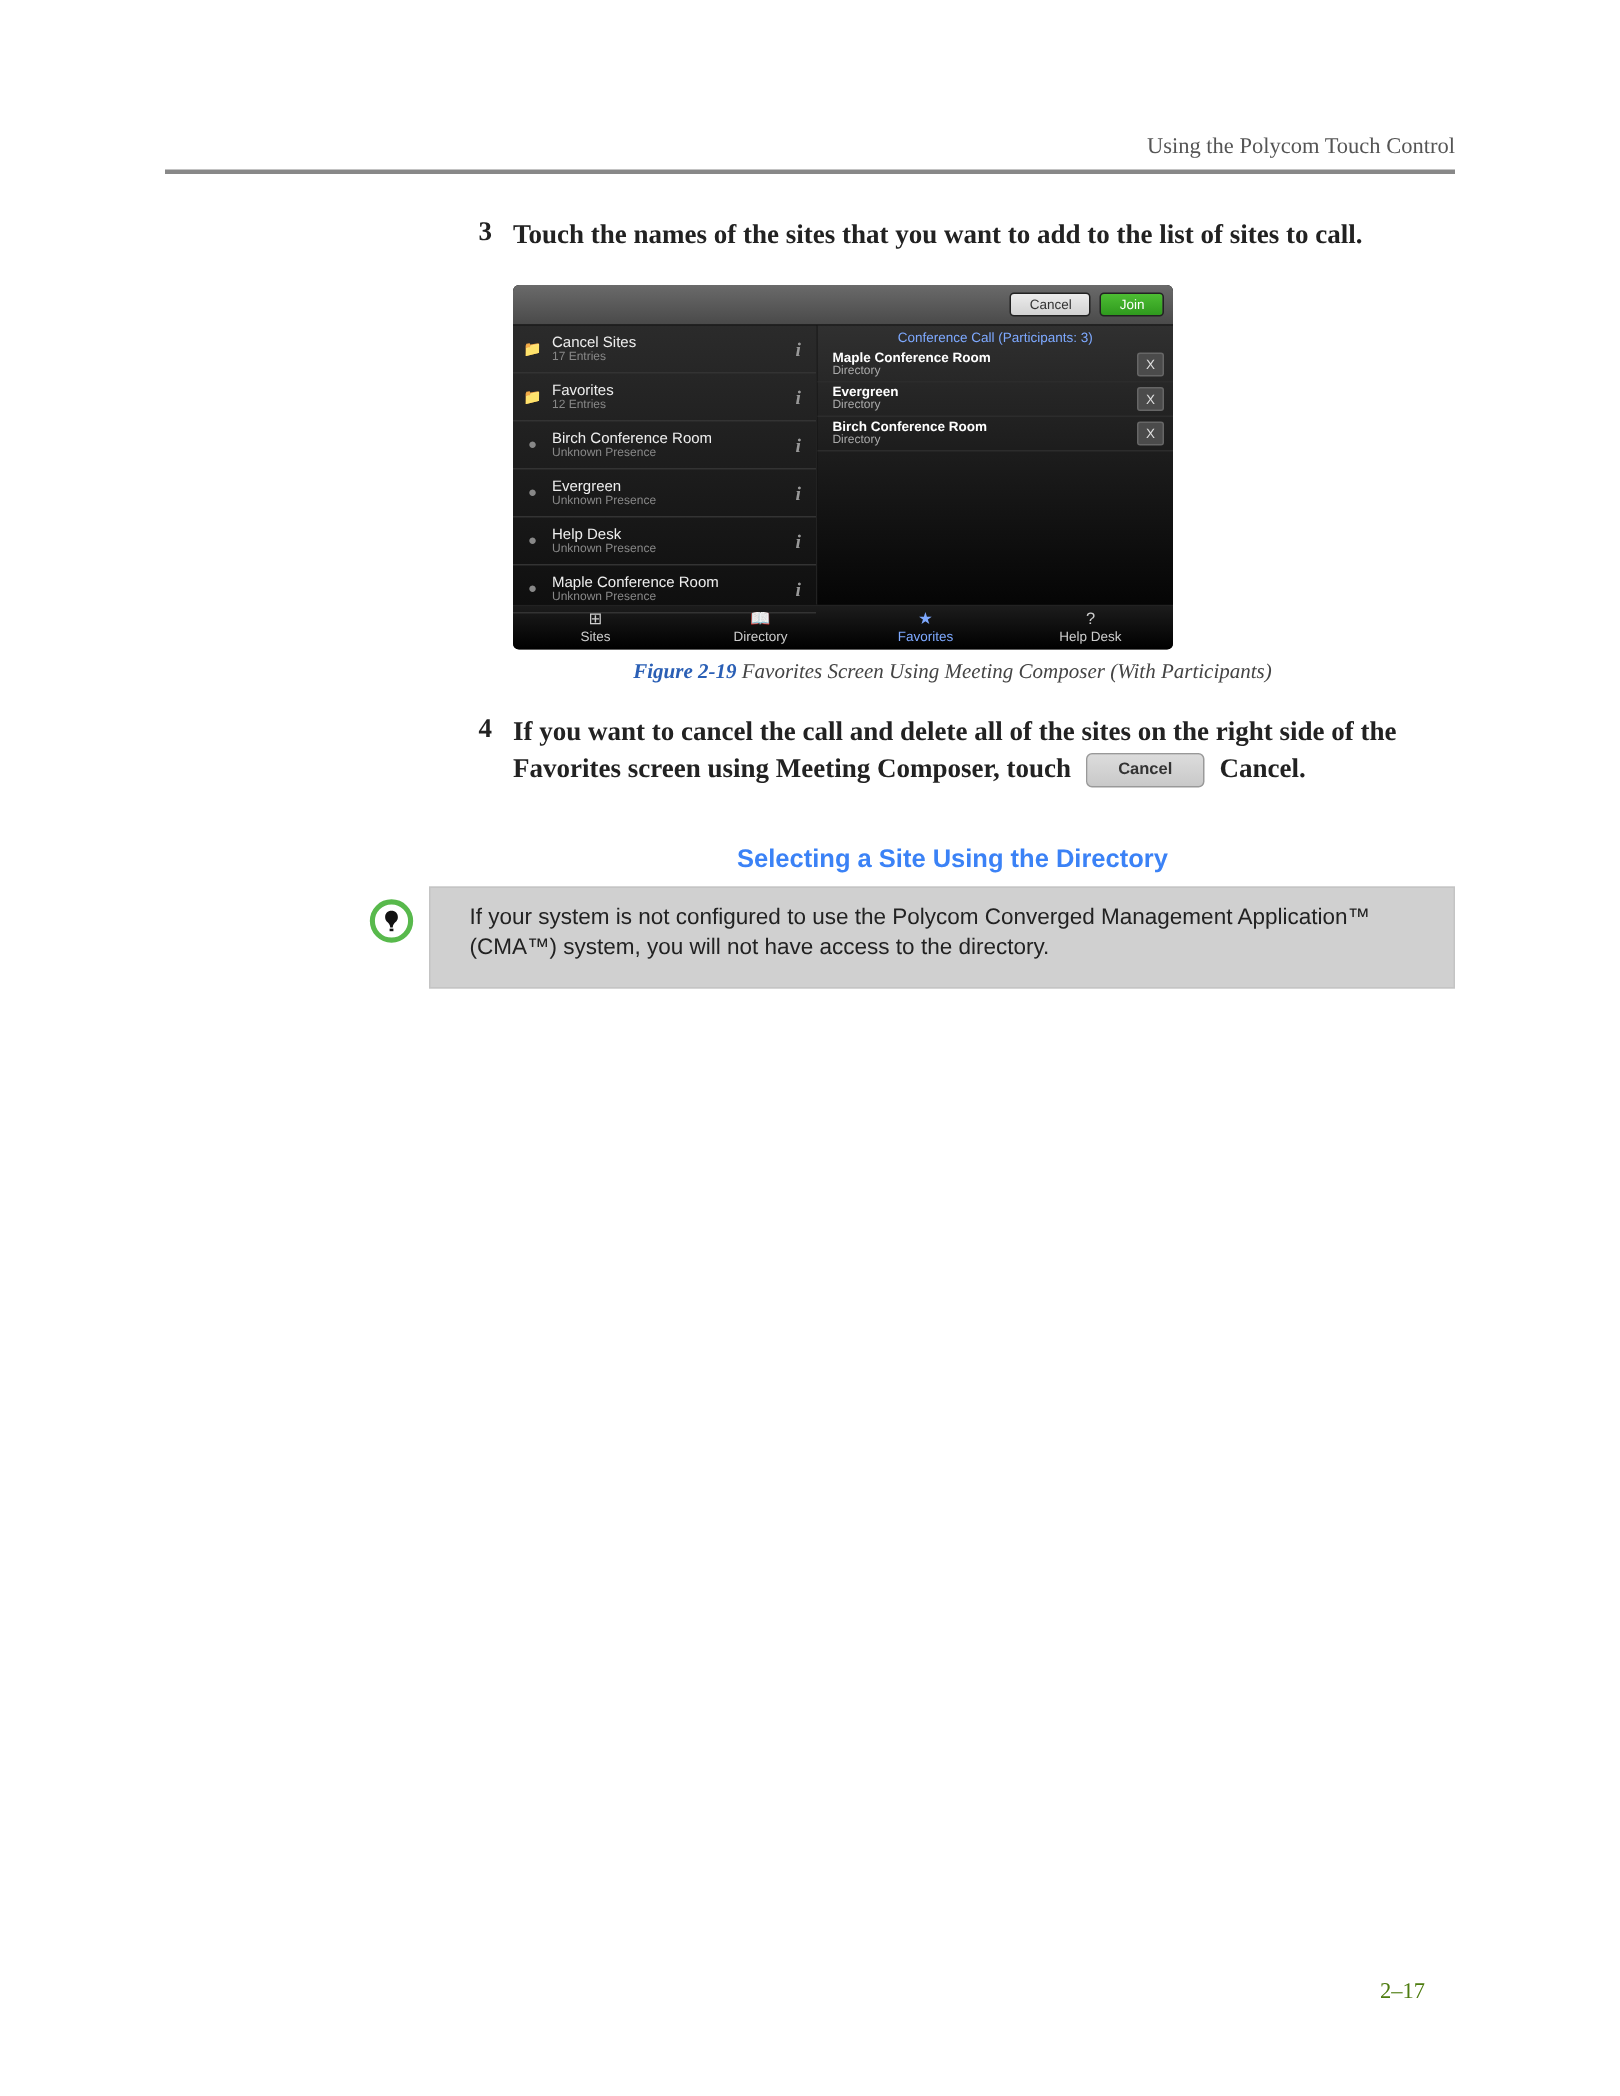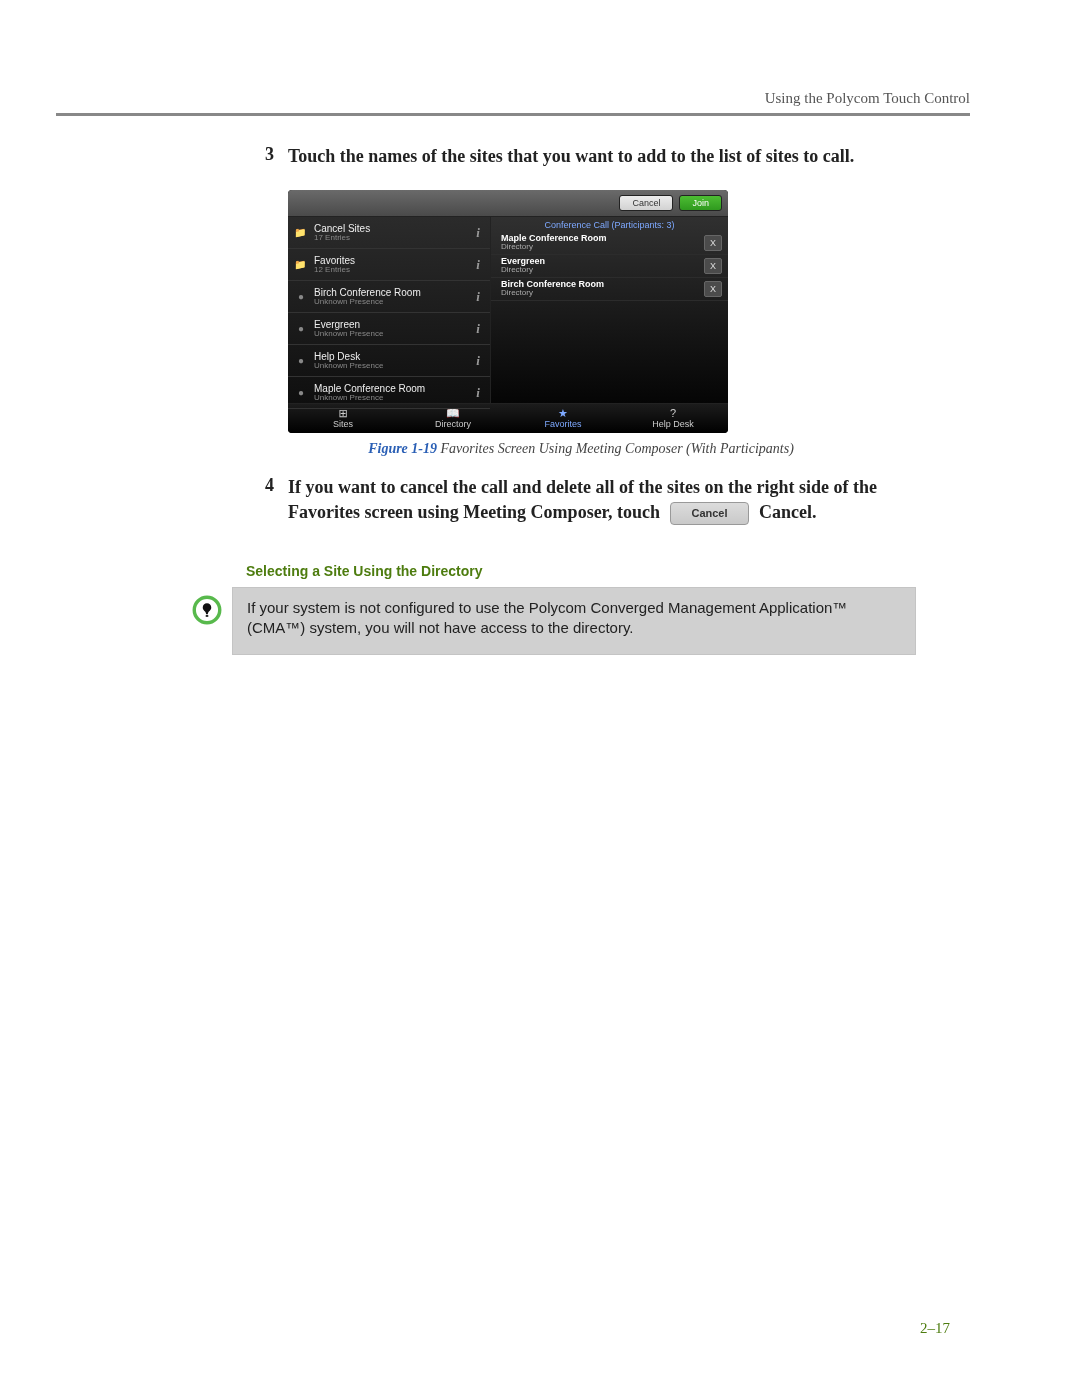--- a/index.html
+++ b/index.html
@@ -7,21 +7,21 @@
     padding: 0;
     background: #fff;
     font-family: Georgia, 'Times New Roman', serif;
     color: #222;
     width: 1080px;
   }
   .page {
     width: 1080px;
     min-height: 1397px;
     position: relative;
-    padding: 90px 110px 60px 56px;
+    padding: 90px 110px 60px 110px;
     box-sizing: border-box;
   }
   .runhead {
     text-align: right;
     font-size: 15px;
     color: #555;
     margin-bottom: 6px;
   }
   .rule {
     height: 3px;
@@ -56,25 +56,26 @@
     margin: 0 0 6px 42px;
   }
   .caption {
     text-align: center;
     font-size: 14px;
     margin: 8px 0 18px 0;
   }
   .caption .figno { color: #2a5fb5; font-weight: bold; font-style: italic; }
   .caption .figtxt { font-style: italic; color: #444; }
   .section-heading {
-    color: #4d7c0f;
+    color: #3b82f6;
     font-family: Arial, Helvetica, sans-serif;
     font-weight: bold;
-    font-size: 14px;
+    font-size: 17px;
     margin: 26px 0 8px 0;
+    text-align: center;
   }
   .bodytext {
     font-size: 18px;
     line-height: 1.4;
     margin: 0 0 14px 0;
   }
   .pagenum {
     position: absolute;
     bottom: 60px;
     right: 130px;
@@ -202,21 +203,21 @@
   .note-box {
     flex: 1;
     background: #d0d0d0;
     border: 1px solid #c4c4c4;
     padding: 10px 14px;
     font-family: Arial, Helvetica, sans-serif;
     font-size: 15px;
     color: #222;
     line-height: 1.35;
   }
-  .note-box p { margin: 0 0 6px 0; }
+  .note-box p { margin: 0 0 6px 12px; }
 </style>
 </head>
 <body>
 
 <div class="page">
 
   <div class="runhead">Using the Polycom Touch Control</div>
   <div class="rule"></div>
 
   <div class="content-col">
@@ -325,21 +326,21 @@
           </div>
           <div class="tu-tab">
             <span class="tic">?</span>
             <span>Help Desk</span>
           </div>
         </div>
       </div>
     </div>
 
     <div class="caption">
-      <span class="figno">Figure 1-19</span><span class="figtxt">  Favorites Screen Using Meeting Composer (With Participants)</span>
+      <span class="figno">Figure 2-19</span><span class="figtxt">  Favorites Screen Using Meeting Composer (With Participants)</span>
     </div>
 
     <div class="numitem">
       <div class="num">4</div>
       <div class="body">
         <p>
           <span>If you want to cancel the call and delete all of the sites on the right side of the Favorites screen using Meeting Composer, touch </span>
           <span class="inline-btn">Cancel</span>
           <b> Cancel.</b>
         </p>

